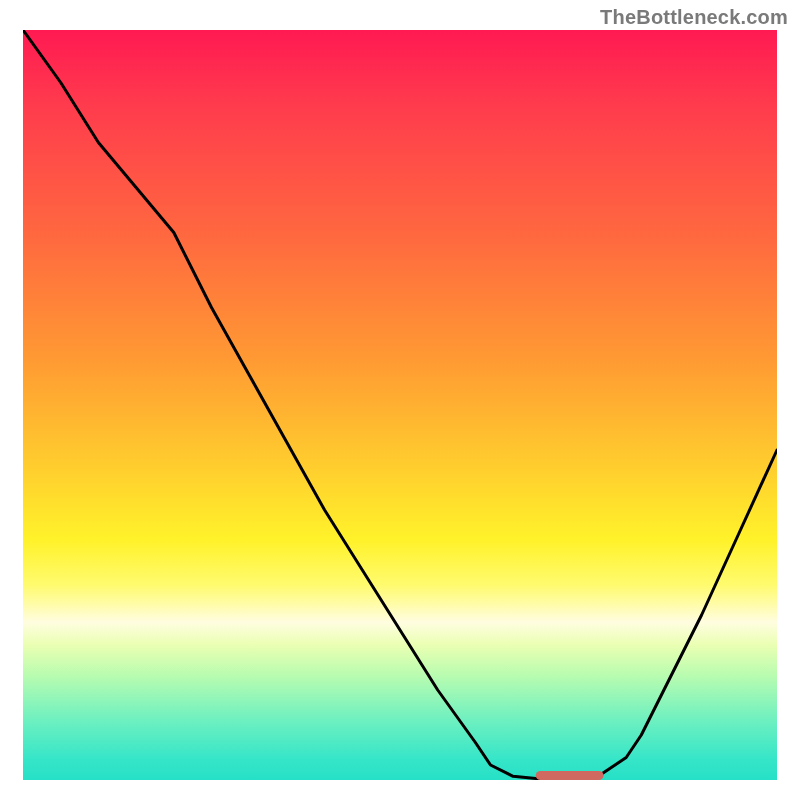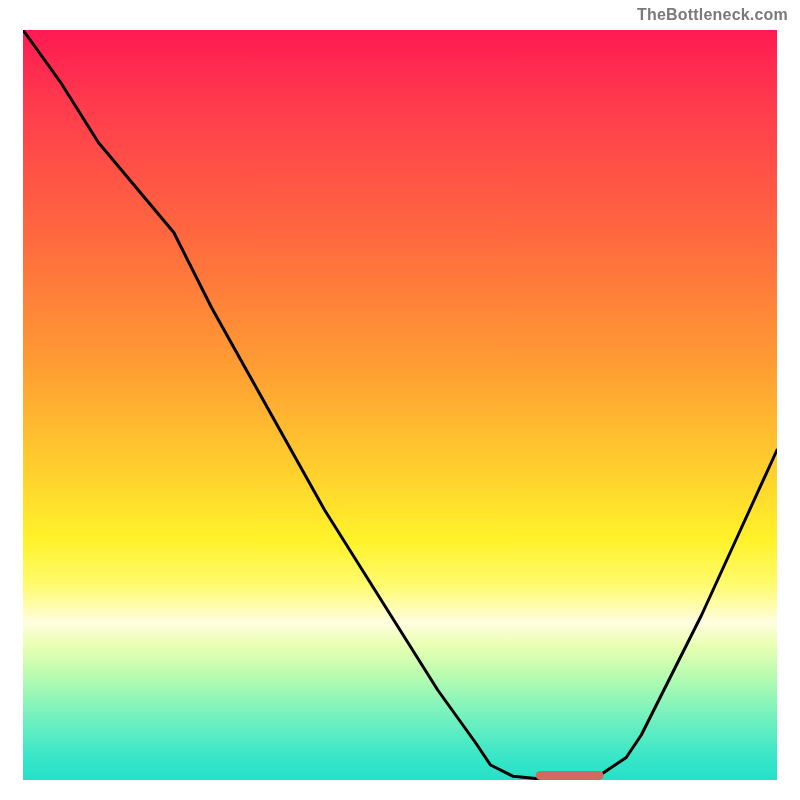--- a/index.html
+++ b/index.html
@@ -15,21 +15,21 @@
   .container {
     position: relative;
     width: 800px;
     height: 800px;
   }
 
   .watermark {
     position: absolute;
     top: 6px;
     right: 12px;
-    font-size: 16px;
+    font-size: 20px;
     font-weight: 600;
     color: #7a7a7a;
     z-index: 10;
     letter-spacing: 0.2px;
   }
 
   .plot-box {
     position: absolute;
     left: 23px;
     top: 30px;

